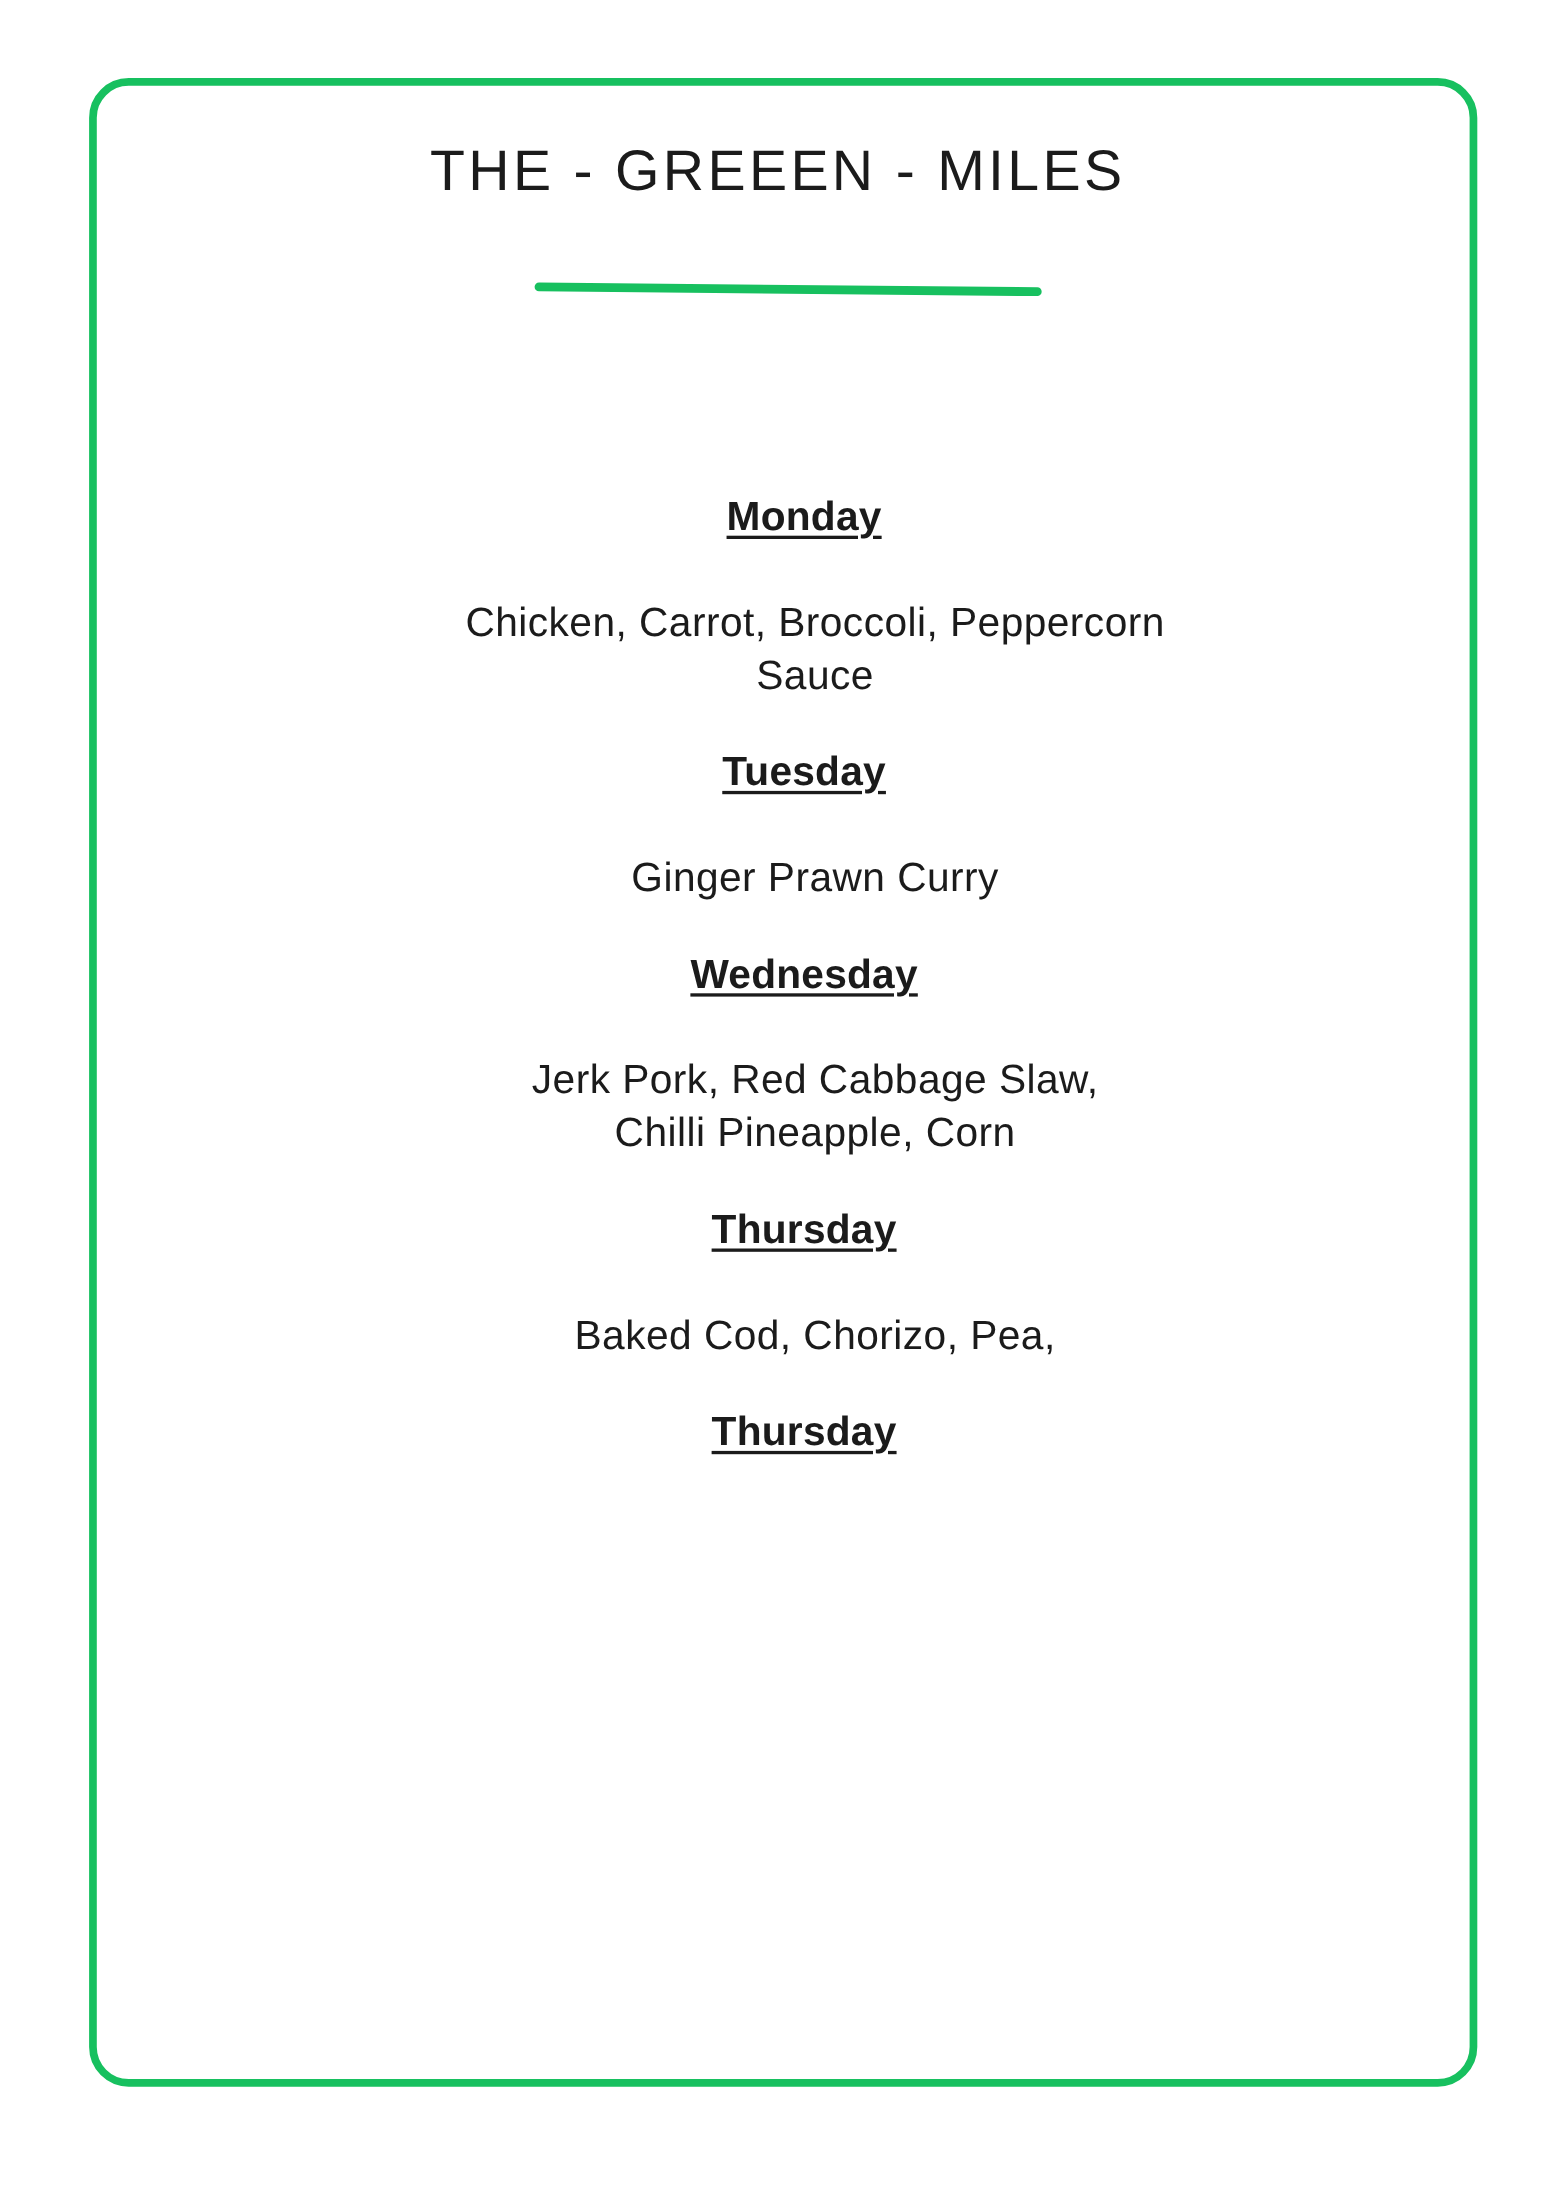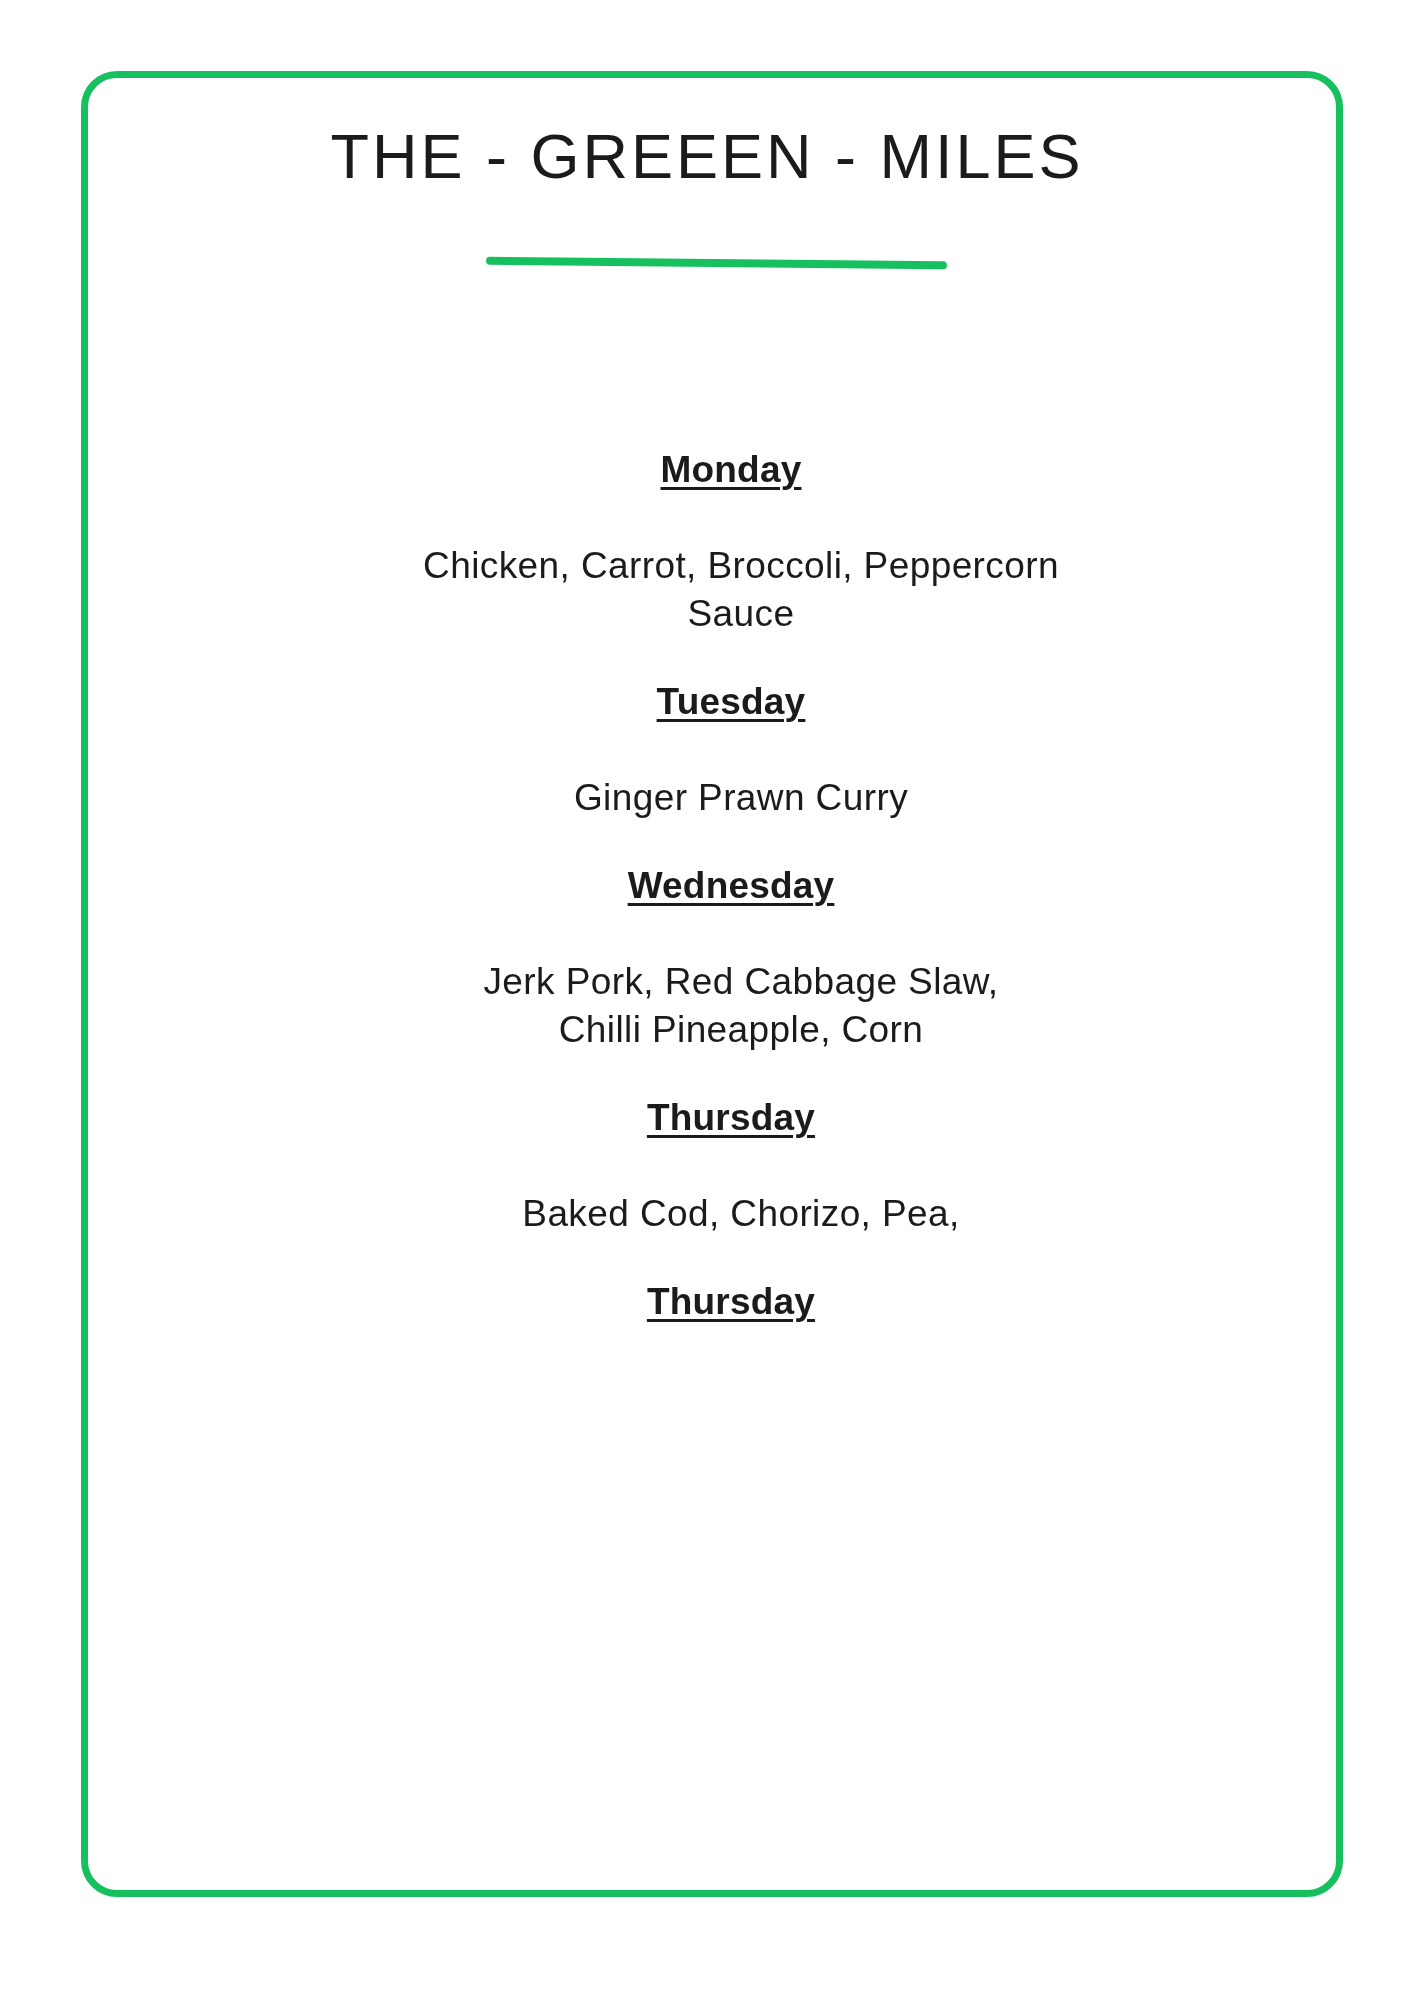--- a/index.html
+++ b/index.html
@@ -27,21 +27,21 @@
     border: 7px solid var(--accent);
     border-radius: 36px;
     background: transparent;
   }
   .title {
     position: absolute;
     top: 125px;
     left: 0;
     width: 100%;
     text-align: center;
-    font-size: 63px;
+    font-size: 52px;
     line-height: 63px;
     font-weight: 400;
     letter-spacing: 3px;
     color: var(--text);
     white-space: nowrap;
   }
   .title-underline {
     position: absolute;
     top: 259px;
     left: 486px;

